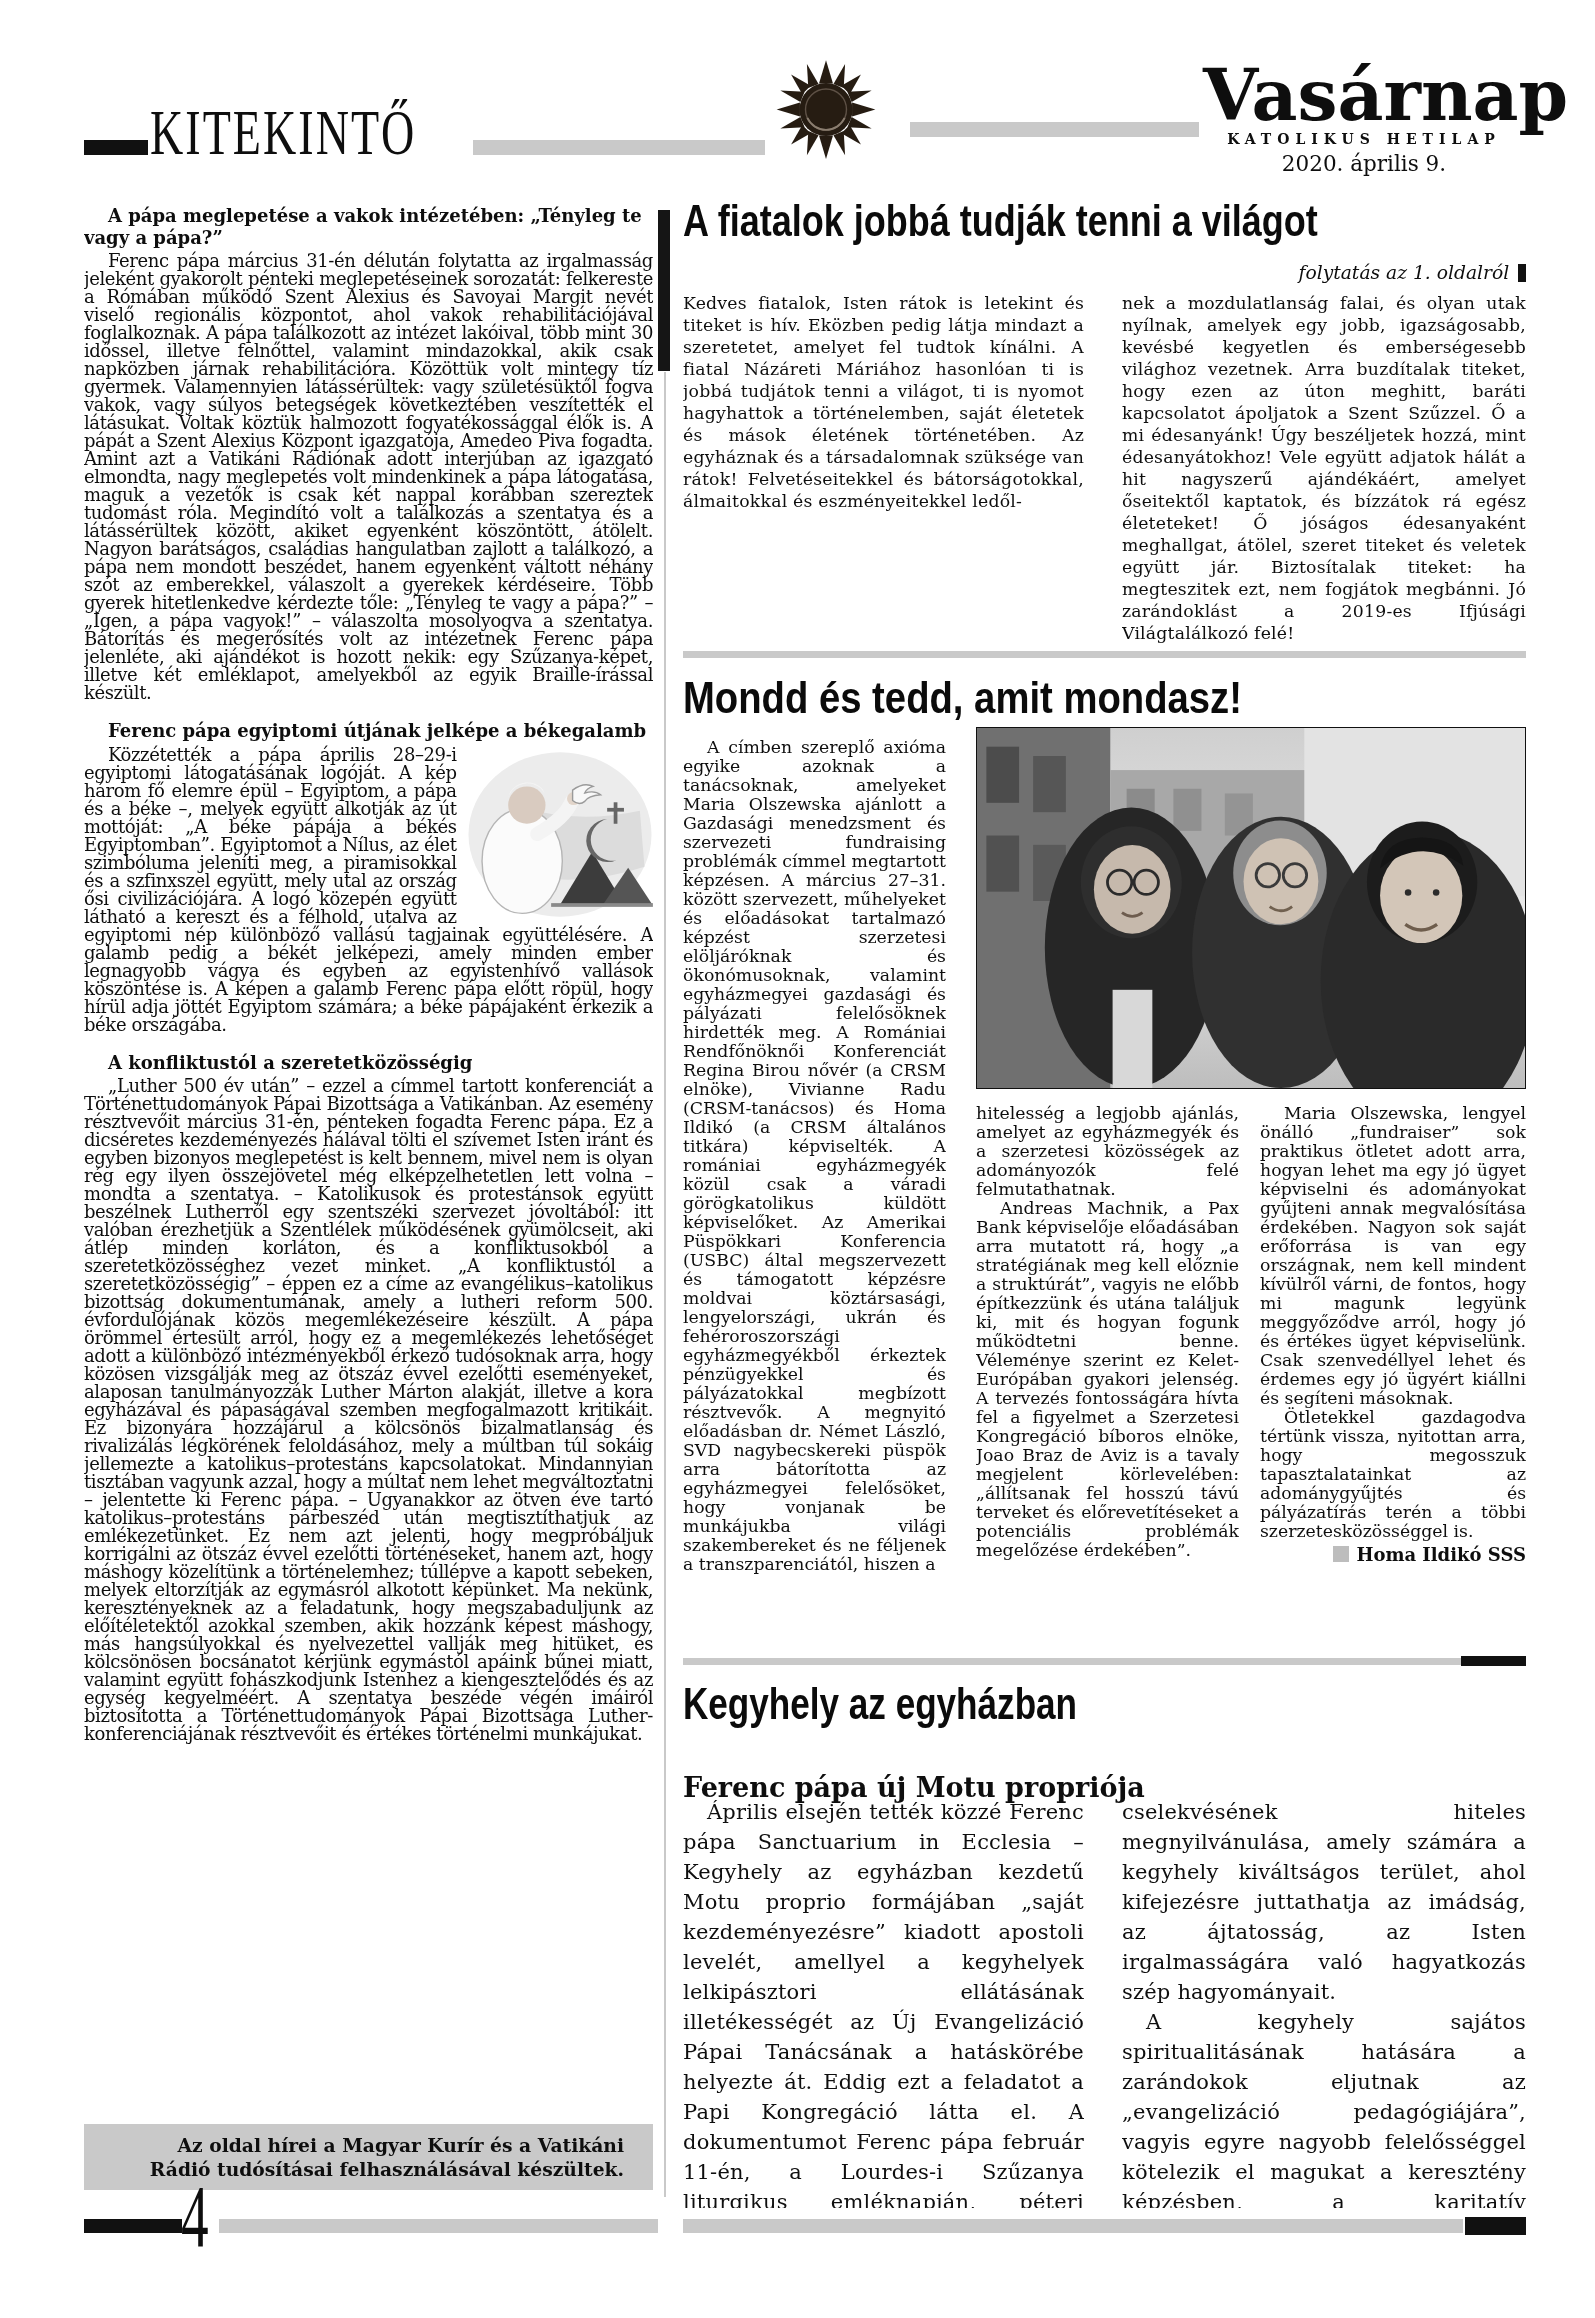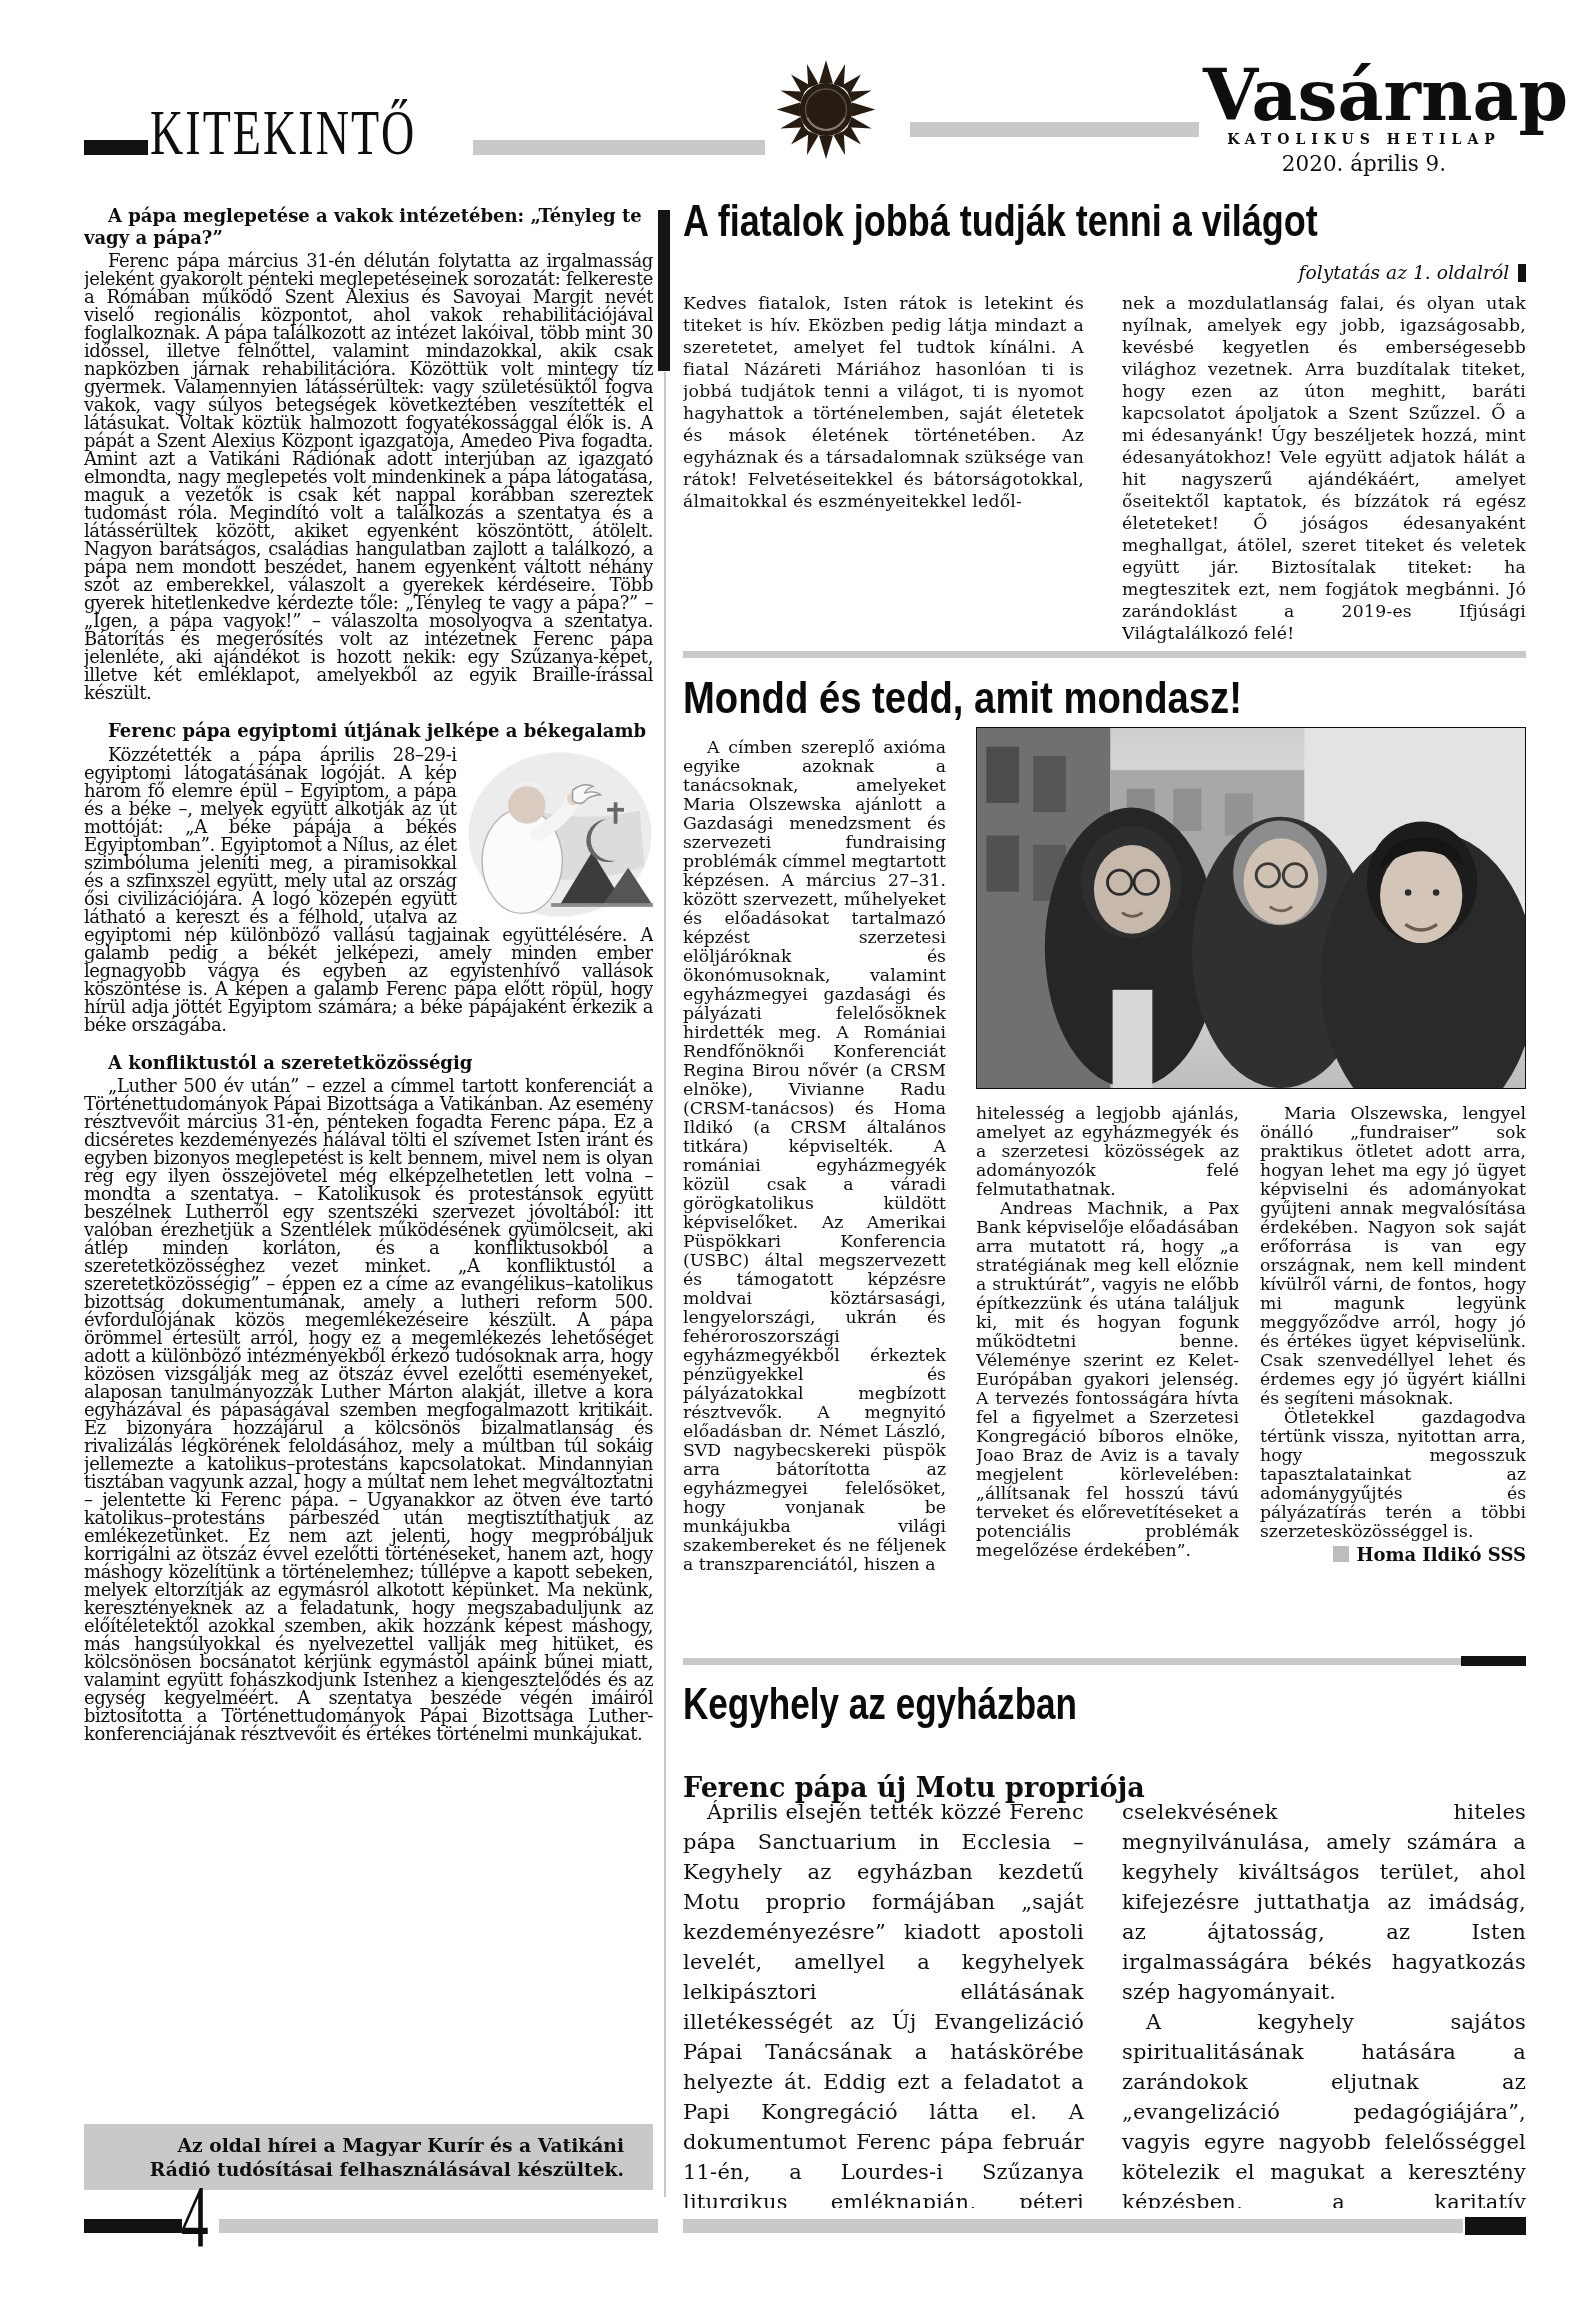--- a/index.html
+++ b/index.html
@@ -252,21 +252,21 @@
     <span class="cap"></span>
   </div>
 
 <div class="abs headline h-kegyhely">Kegyhely az egyházban</div>
 <div class="abs kegy-sub">Ferenc pápa új Motu propriója</div>
 <div class="colbox kegy k-col1">
     <p><span>Április elsején tették közzé Ferenc pápa </span><span class="it">Sanctuarium in Ecclesia – Kegyhely az egyházban</span><span> kezdetű Motu proprio formájában „saját kezdeményezésre” kiadott apostoli levelét, amellyel a kegyhelyek lelkipásztori ellátásának illetékességét az Új Evangelizáció Pápai Tanácsának a hatáskörébe helyezte át. Eddig ezt a feladatot a Papi Kongregáció látta el. A dokumentumot Ferenc pápa február 11-én, a Lourdes-i Szűzanya liturgikus emléknapján, péteri szolgálatának negyedik évében keltezte – tudósít a </span><span class="it">Vatikáni Rádió</span><span>.</span></p>
     <p><span>A kegyhelyek nagy jelképes értékkel rendelkeznek, a zarándoklat pedig hiteles hitvallás – állapítja meg a pápa az öt pontból álló apostoli levél elején. A kegykép szemlélése arról a reményről tesz tanúságot, hogy a zarándok még erőteljesebben kívánja érezni Isten közelségét. A népi vallásosság Isten népe spontán missziós</span></p>
   </div>
 <div class="colbox kegy cont k-col2">
-    <p><span>cselekvésének hiteles megnyilvánulása, amely számára a kegyhely kiváltságos terület, ahol kifejezésre juttathatja az imádság, az ájtatosság, az Isten irgalmasságára békés hagyatkozás szép hagyományait.</span></p>
+    <p><span>cselekvésének hiteles megnyilvánulása, amely számára a kegyhely kiváltságos terület, ahol kifejezésre juttathatja az imádság, az ájtatosság, az Isten irgalmasságára való hagyatkozás szép hagyományait.</span></p>
     <p><span>A kegyhely sajátos spiritualitásának hatására a zarándokok eljutnak az „evangelizáció pedagógiájára”, vagyis egyre nagyobb felelősséggel kötelezik el magukat a keresztény képzésben, a karitatív cselekedetekben. A kegyhely továbbá nem kis mértékben járul hozzá a keresztény közösség katekétikai tevékenységéhez, mivel következetesen átadja az alapításához fűződő üzenetet, gazdagítja a hívek életét, érleli és tudatosítja hitüket. A kegyhelyek továbbá szélesre tárják kapuikat a betegek, a fogyatékkal élők és főleg a szegények, a társadalom peremén élők, a menekültek és migránsok előtt.</span></p>
   </div>
 
 <div class="bar" style="left:84px;top:2219px;width:98px;height:14px;"></div>
 <div class="abs pagenum">4</div>
 <div class="graybar" style="left:219px;top:2219px;width:439px;height:14px;"></div>
 <div class="graybar" style="left:683px;top:2219px;width:780px;height:14px;"></div>
 <div class="bar" style="left:1465px;top:2217px;width:61px;height:18px;"></div>
 
 

